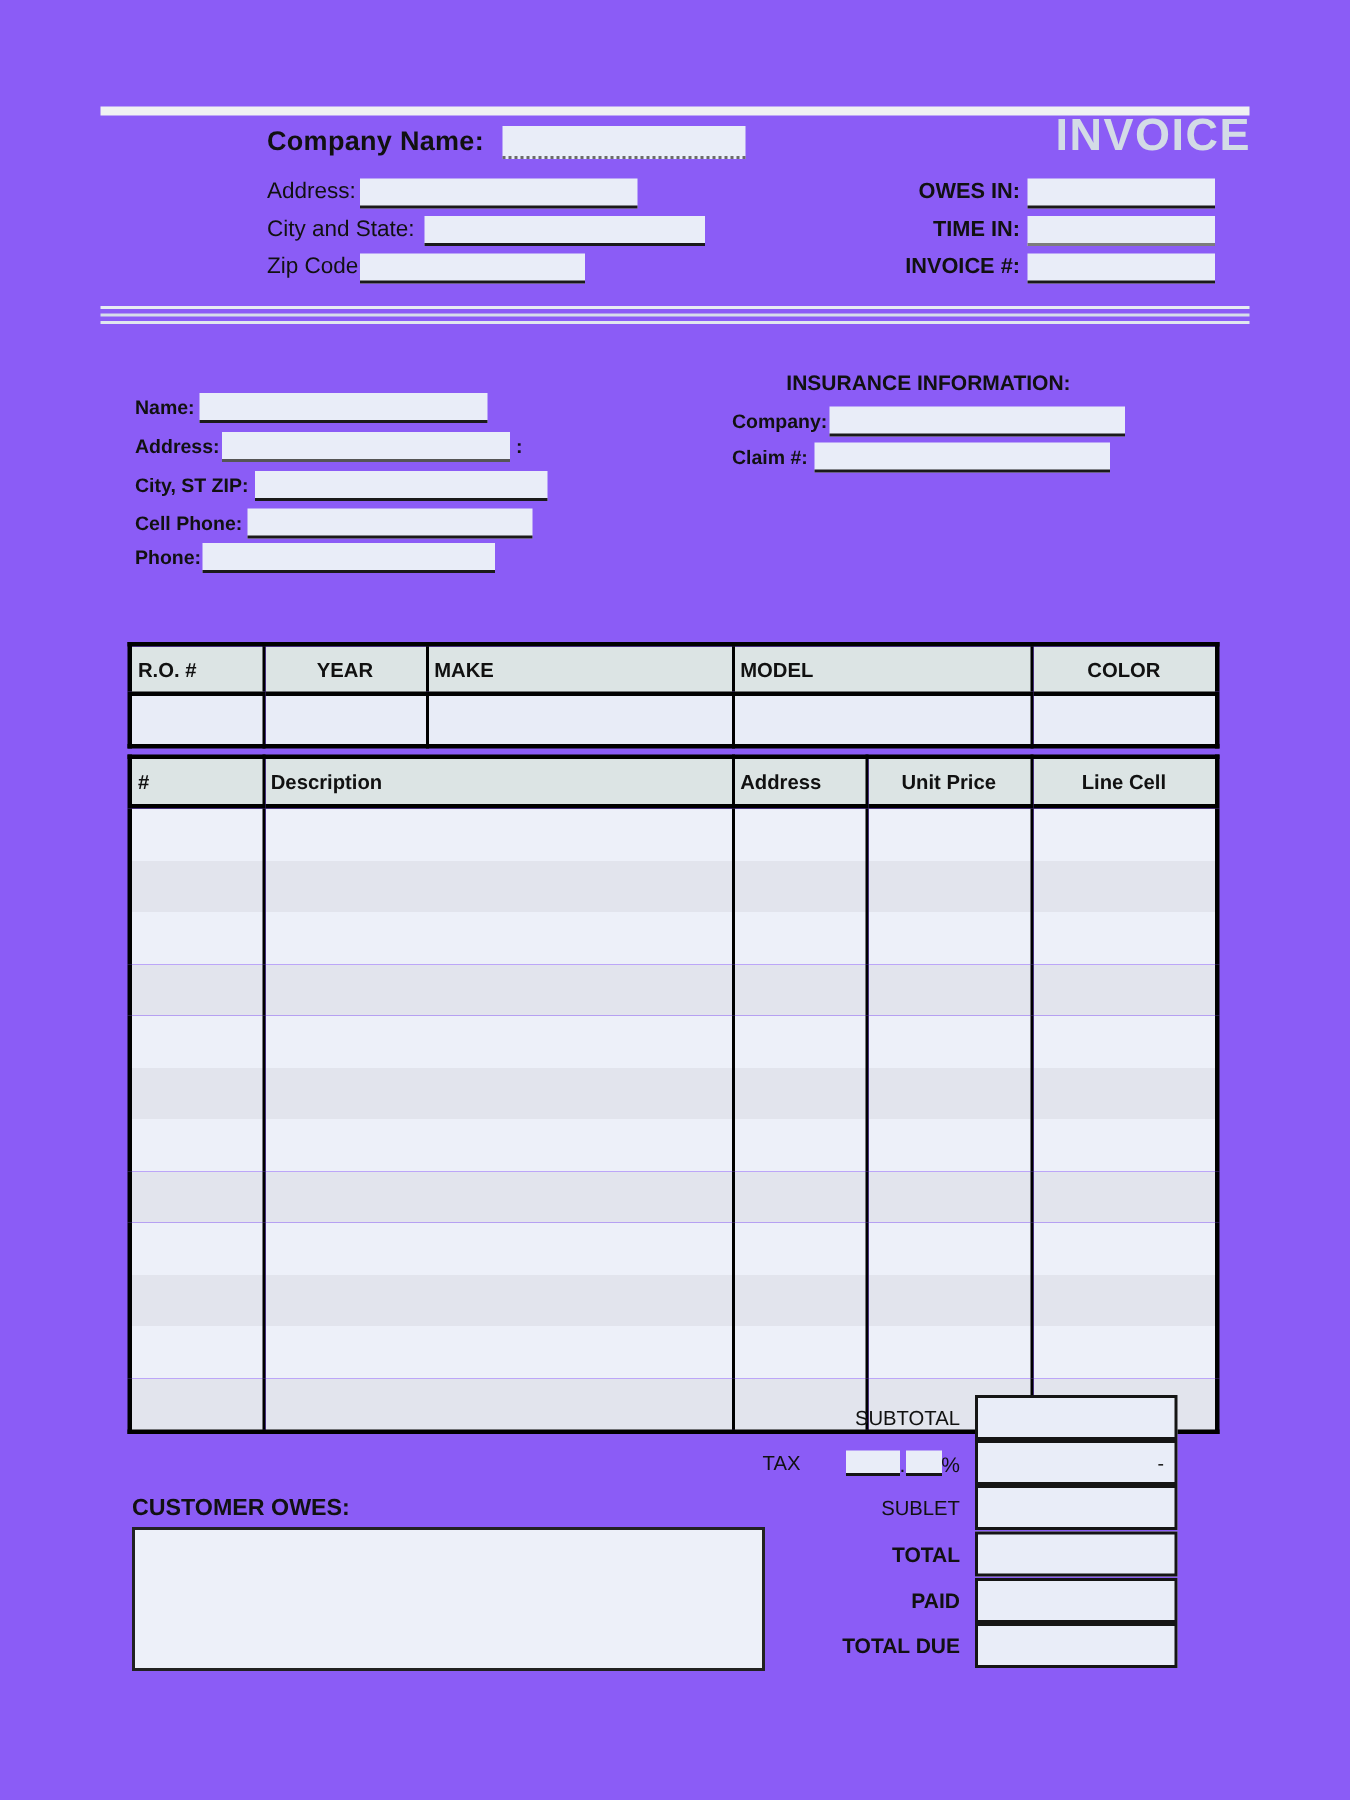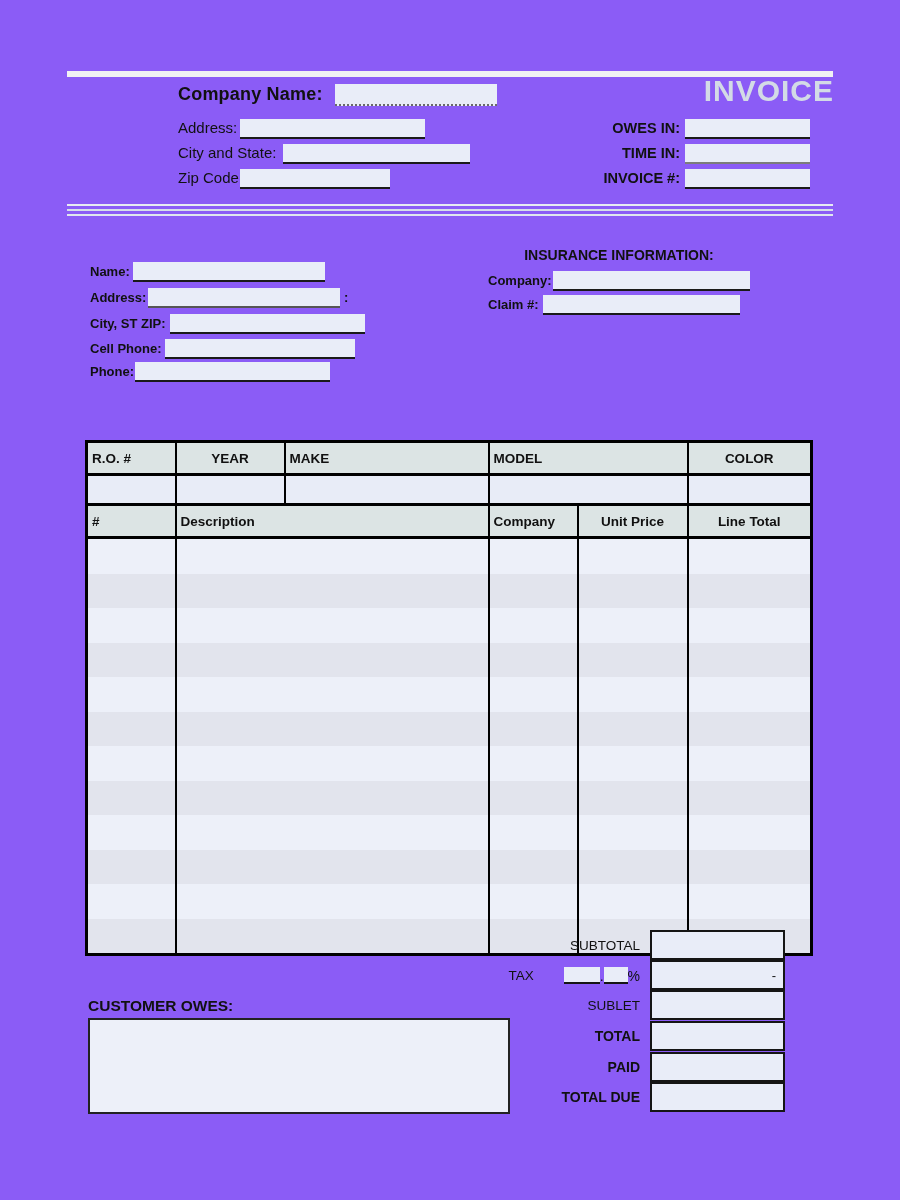--- a/index.html
+++ b/index.html
@@ -108,21 +108,21 @@
 
   <div class="abs clabel" style="left:90px;top:364px;">Phone:</div>
   <div class="abs fld" style="left:135px;top:362px;width:195px;"></div>
 
   <div class="abs ins-title">INSURANCE INFORMATION:</div>
   <div class="abs clabel" style="left:488px;top:273px;">Company:</div>
   <div class="abs fld" style="left:553px;top:271px;width:197px;"></div>
   <div class="abs clabel" style="left:488px;top:297px;">Claim #:</div>
   <div class="abs fld" style="left:543px;top:295px;width:197px;"></div>
 
-  <table class="abs grid veh" style="left:85px;top:440px;width:725px;padding-left:38px;">
+  <table class="abs grid veh" style="left:85px;top:428px;width:725px;padding-left:38px;">
     <colgroup>
         <col style="width:89px">
         <col style="width:109px">
         <col style="width:204px">
         <col style="width:199px">
         <col style="width:124px">
       </colgroup>
     <thead>
       <tr>
         <th class="al">R.O. #</th>
@@ -148,23 +148,23 @@
         <col style="width:89px">
         <col style="width:313px">
         <col style="width:89px">
         <col style="width:110px">
         <col style="width:124px">
       </colgroup>
     <thead>
       <tr>
         <th class="al">#</th>
         <th class="al">Description</th>
-        <th class="al">Company</th>
+        <th class="al">Address</th>
         <th class="ac">Unit Price</th>
-        <th class="ac">Line Total</th>
+        <th class="ac">Line Cell</th>
       </tr>
     </thead>
     <tbody>
         <tr>
           <td></td>
           <td></td>
           <td></td>
           <td></td>
           <td></td>
         </tr>

